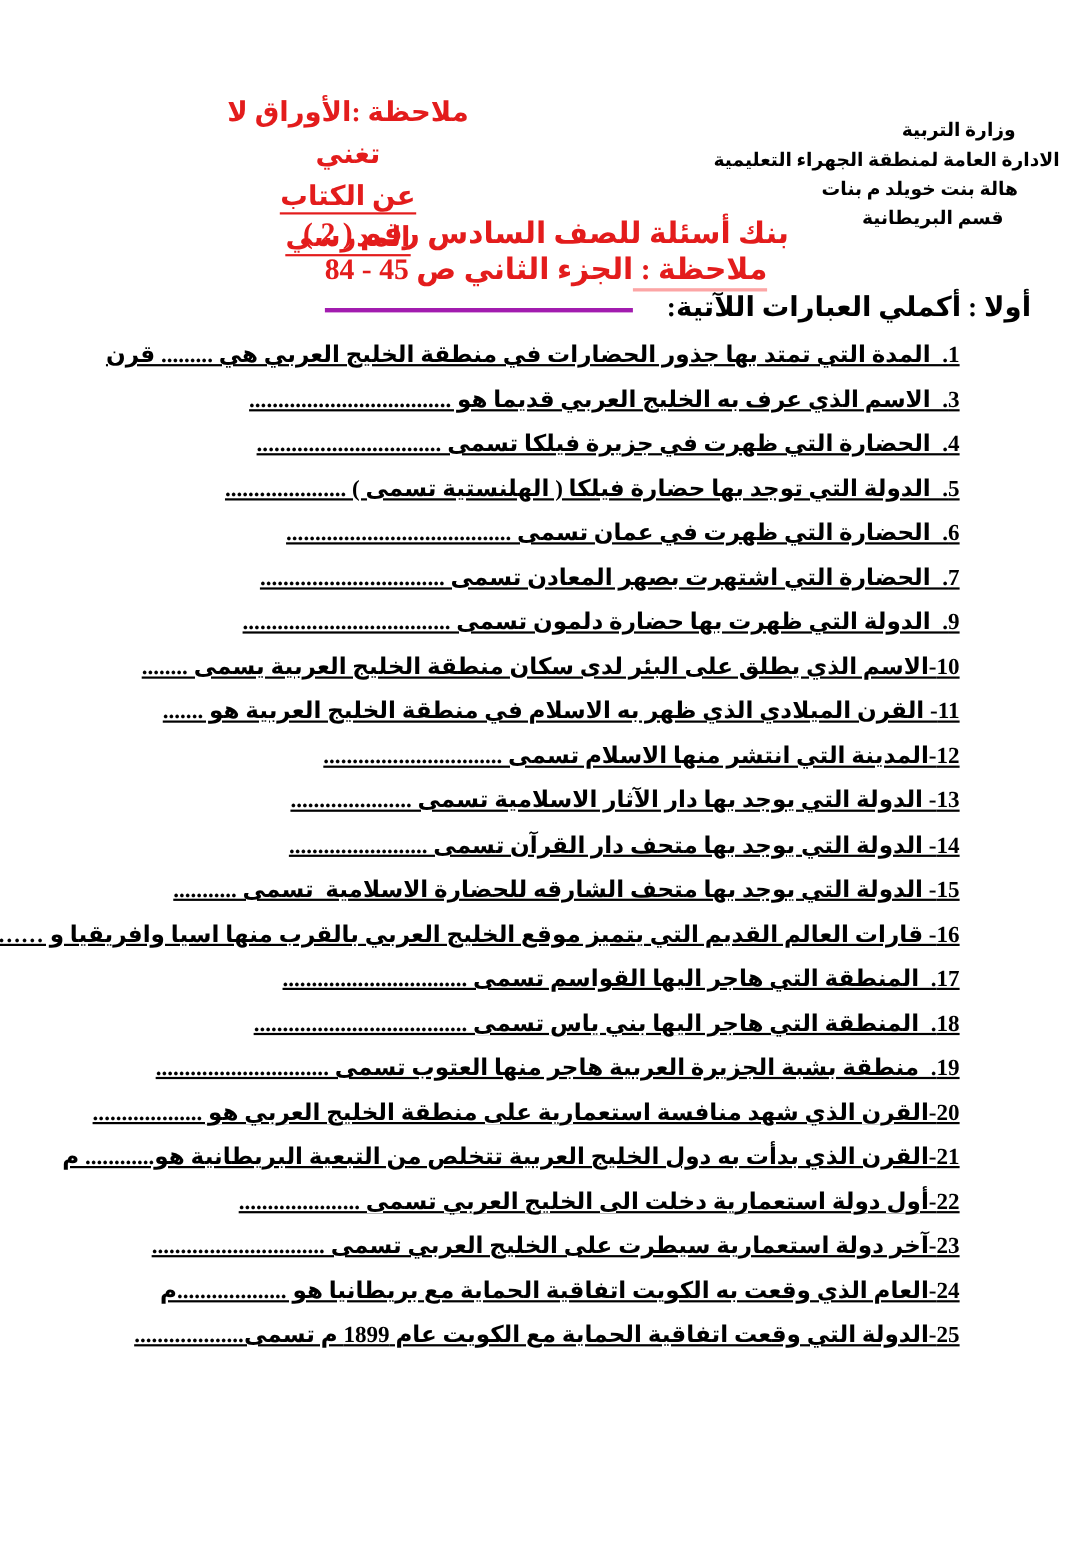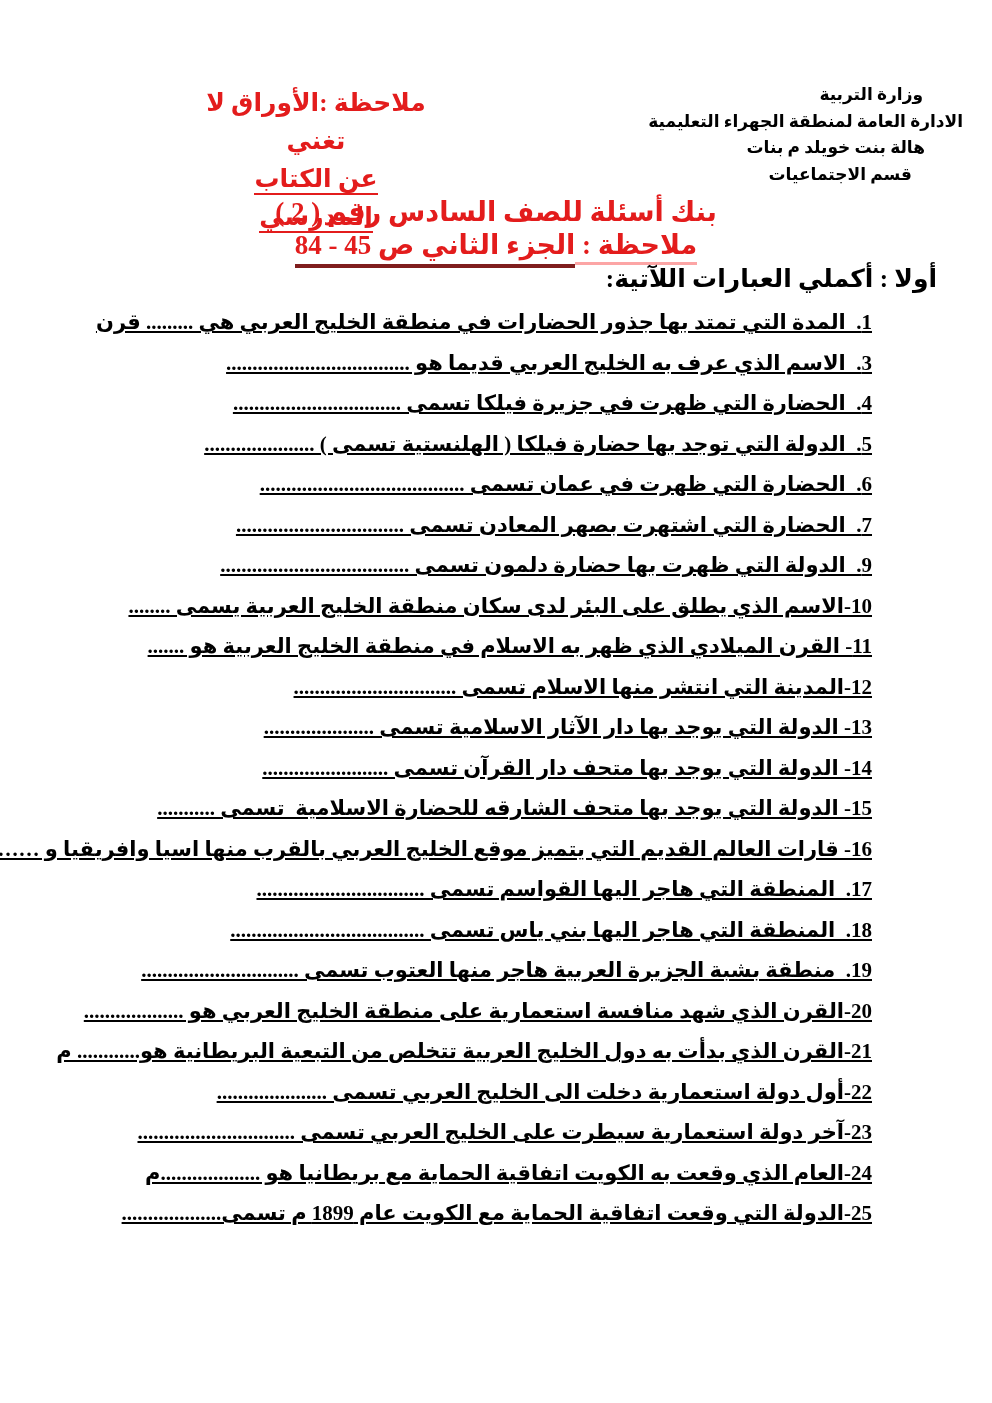--- a/index.html
+++ b/index.html
@@ -6,54 +6,54 @@
   body{
     width:992px;height:1403px;position:relative;overflow:hidden;
     font-family:"Liberation Serif","DejaVu Serif","DejaVu Sans",serif;
     font-weight:bold;color:#000;direction:rtl;
   }
   .page{position:absolute;inset:0;background:#fff;}
 
   
   .hdr{position:absolute;top:82px;right:29px;text-align:right;
        font-size:17px;line-height:26.5px;}
-  .hdr .l1{padding-left:0;padding-right:40px;}
+  .hdr .l1{padding-left:0;padding-right:40px;margin-top:24px;}
   .hdr .l2{padding-right:0;}
   .hdr .l3{padding-right:38px;}
   .hdr .l4{padding-right:51px;}
 
   
   .note{position:absolute;top:84px;left:206px;width:220px;text-align:center;
         color:#e31c1c;font-size:25px;line-height:38px;}
   .note .u{border-bottom:2px solid #e31c1c;padding-bottom:1px;}
 
   
   .title{position:absolute;top:196px;left:0;right:0;text-align:center;
          color:#e31c1c;font-size:27px;line-height:33px;}
   .title .u-red{border-bottom:3px solid #fca5a5;padding-bottom:2px;}
-  .title .u-black{border-bottom:4px solid #7f1d1d;padding-bottom:4px;}
+  .title .u-black{border-bottom:4px solid #a21caf;padding-bottom:20px;}
 
   
   .s1-heading{position:absolute;top:264px;right:55px;font-size:25px;}
 
   
   .items{position:absolute;top:302px;right:120px;left:10px;
          font-size:21px;line-height:40.5px;text-align:right;text-decoration:underline;}
   .items .q{white-space:nowrap;}
 </style>
 </head>
 <body>
 
 <div class="page">
 
   <div class="hdr">
     <div class="l1">وزارة التربية</div>
     <div class="l2">الادارة العامة لمنطقة الجهراء التعليمية</div>
     <div class="l3">هالة بنت خويلد م بنات</div>
-    <div class="l4">قسم الاجتماعيات</div>
+    <div class="l4">قسم البريطانية</div>
   </div>
 
   <div class="note">
     <div>ملاحظة :الأوراق لا تغني</div>
     <div><span class="u">عن الكتاب المدرسي</span></div>
   </div>
 
   <div class="title">
     <div>بنك أسئلة للصف السادس رقم ( 2 )</div>
     <div><span class="u-red">ملاحظة : </span><span class="u-black">الجزء الثاني ص 45 - 84</span></div>

